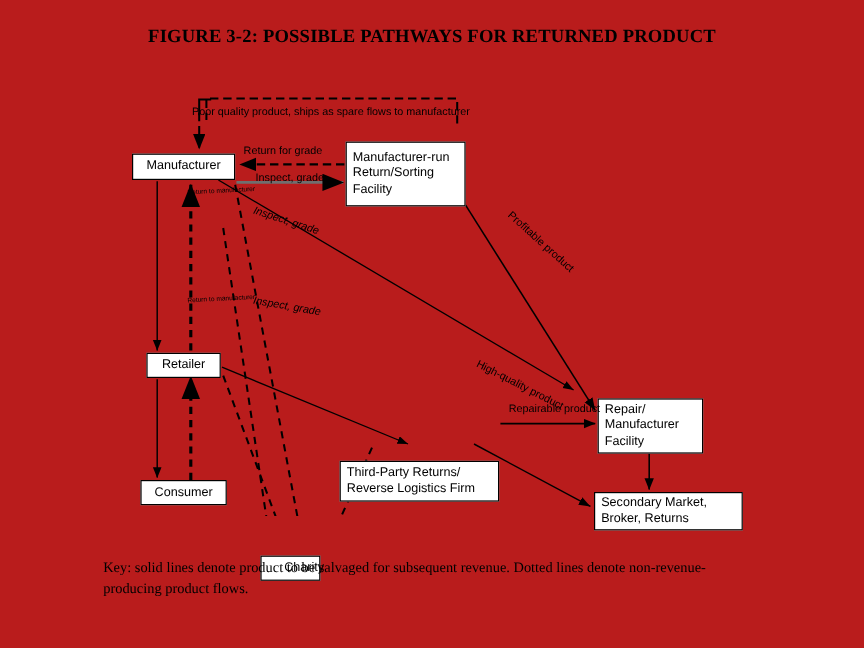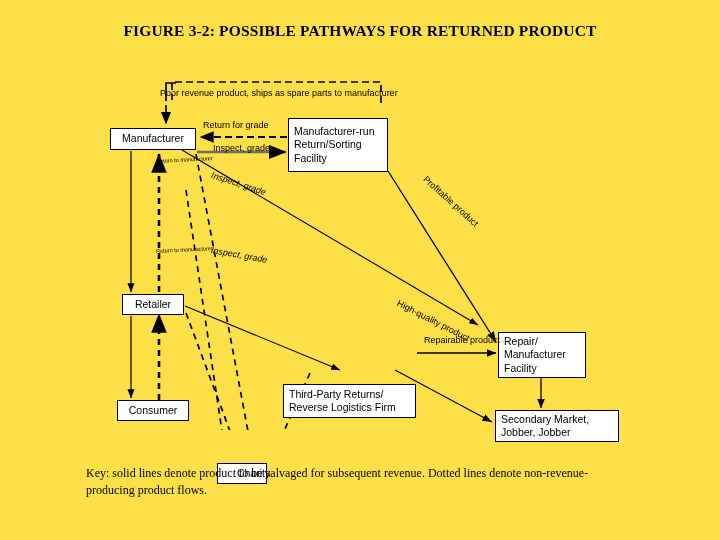--- a/index.html
+++ b/index.html
@@ -12,21 +12,21 @@
     width: 720px;
     height: 540px;
     position: relative;
     font-family: "Liberation Sans", sans-serif;
     overflow: hidden;
   }
   #page {
     position: relative;
     width: 720px;
     height: 540px;
-    background: #fde047;
+    background: #b91c1c;
   }
   #figure-title {
     position: absolute;
     left: 0;
     top: 22px;
     width: 720px;
     text-align: center;
     font-family: "Liberation Serif", serif;
     font-weight: bold;
     font-size: 15.5px;
@@ -211,28 +211,28 @@
     </div>
 
     <div class="node-box" id="node-repair">
       <span class="ln">Repair/</span>
       <span class="ln">Manufacturer</span>
       <span class="ln">Facility</span>
     </div>
 
     <div class="node-box" id="node-secondary">
       <span class="ln">Secondary Market,</span>
-      <span class="ln">Jobber, Jobber</span>
+      <span class="ln">Broker, Returns</span>
     </div>
 
     <div class="node-box node-center" id="node-charity">
       <span class="ln">Charity</span>
     </div>
 
-    <div class="edge-label" id="lbl-poor-quality">Poor revenue product, ships as spare parts to manufacturer</div>
+    <div class="edge-label" id="lbl-poor-quality">Poor quality product, ships as spare flows to manufacturer</div>
 
     <div class="edge-label" id="lbl-return-sale">Return for grade</div>
 
     <div class="edge-label" id="lbl-inspect-h">Inspect, grade</div>
 
     <div class="edge-label" id="lbl-inspect-d1">Inspect, grade</div>
 
     <div class="edge-label" id="lbl-inspect-d2">Inspect, grade</div>
 
     <div class="edge-label" id="lbl-profitable">Profitable product</div>

